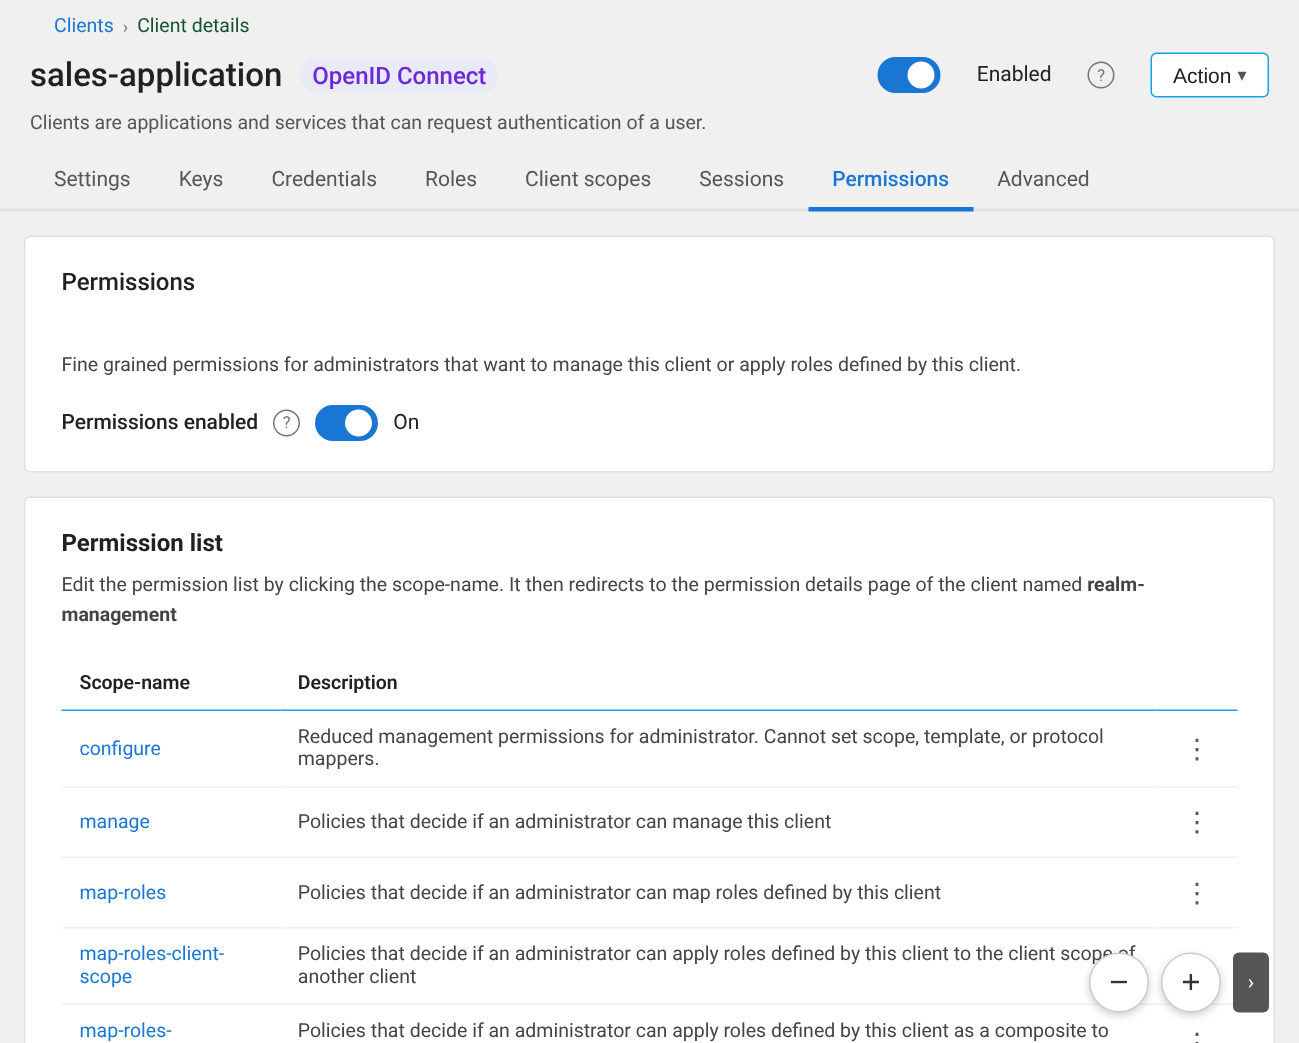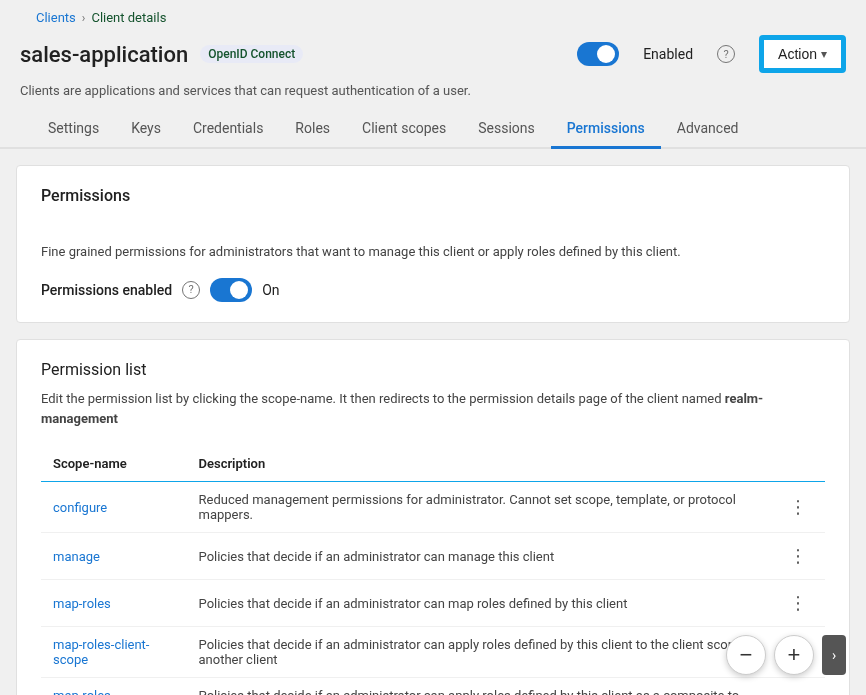--- a/index.html
+++ b/index.html
@@ -5,54 +5,54 @@
     * { box-sizing: border-box; margin: 0; padding: 0; }
     body { font-family: 'Roboto', Arial, sans-serif; font-size: 14px; color: #212121; background: #f0f0f0; }
 
     .breadcrumb { display: flex; align-items: center; gap: 6px; padding: 10px 36px 6px; font-size: 13px; }
     .breadcrumb-link { color: #1976d2; cursor: pointer; text-decoration: none; }
     .breadcrumb-sep { color: #757575; font-size: 12px; }
     .breadcrumb-current { color: #14532d; }
 
     .page-header { display: flex; align-items: center; padding: 4px 20px 10px; gap: 12px; }
     .page-title { font-size: 22px; font-weight: 500; }
-    .badge { background: #e8eaf6; color: #14532d; font-size: 12px; padding: 2px 8px; border-radius: 12px; font-weight: 500; }
+    .badge { background: #e8eaf6; color: #6d28d9; font-size: 16px; padding: 2px 8px; border-radius: 12px; font-weight: 500; }
     .header-right { display: flex; align-items: center; gap: 24px; margin-left: auto; }
     .toggle-switch { position: relative; width: 42px; height: 24px; }
     .toggle-switch input { opacity: 0; width: 0; height: 0; }
     .toggle-track { position: absolute; top: 0; left: 0; right: 0; bottom: 0; background: #1976d2; border-radius: 12px; cursor: pointer; }
     .toggle-thumb { position: absolute; top: 3px; right: 4px; width: 18px; height: 18px; background: #fff; border-radius: 50%; }
     .enabled-label { font-size: 14px; color: #212121; }
     .help-icon { width: 18px; height: 18px; border-radius: 50%; border: 1.5px solid #757575; display: flex; align-items: center; justify-content: center; font-size: 11px; color: #757575; cursor: pointer; }
-    .action-btn { display: flex; align-items: center; gap: 4px; padding: 6px 14px; border: 5px solid #0ea5e9; border-radius: 4px; background: #fff; cursor: pointer; font-size: 14px; color: #212121; }
+    .action-btn { display: flex; align-items: center; gap: 4px; padding: 6px 14px; border: 1px solid #0ea5e9; border-radius: 4px; background: #fff; cursor: pointer; font-size: 14px; color: #212121; }
     .chevron-icon { font-size: 12px; color: #555; }
 
     .subtitle { padding: 0 20px 12px; font-size: 13px; color: #555; }
 
-    .tabs { display: flex; padding: 0 32px; border-bottom: 2px solid #e0e0e0; background: #f0f0f0; }
+    .tabs { display: flex; padding: 0 20px; border-bottom: 2px solid #e0e0e0; background: #f0f0f0; }
     .tab { padding: 10px 16px; font-size: 14px; cursor: pointer; color: #555; border-bottom: 3px solid transparent; margin-bottom: -2px; }
     .tab.active { color: #1976d2; border-bottom-color: #1976d2; font-weight: 500; }
 
     .content { padding: 16px; }
 
     .card { background: #fff; border: 1px solid #e0e0e0; border-radius: 4px; margin-bottom: 16px; }
     .card-section { padding: 20px 24px; }
     .card-title { font-size: 16px; font-weight: 500; margin-bottom: 10px; }
     .card-desc { font-size: 13px; color: #444; margin-bottom: 16px; line-height: 1.5; margin-top: 37px; }
 
     .permissions-enabled-row { display: flex; align-items: center; gap: 10px; }
     .perm-label { font-size: 14px; font-weight: 500; }
     .toggle-sm { position: relative; width: 42px; height: 24px; display: inline-block; }
     .toggle-sm input { opacity: 0; width: 0; height: 0; }
     .toggle-track-sm { position: absolute; top: 0; left: 0; right: 0; bottom: 0; background: #1976d2; border-radius: 12px; cursor: pointer; }
     .toggle-thumb-sm { position: absolute; top: 3px; right: 4px; width: 18px; height: 18px; background: #fff; border-radius: 50%; }
     .on-label { font-size: 14px; }
 
     .permission-list-section { padding: 20px 24px 0; }
-    .permission-list-title { font-size: 16px; font-weight: 400; margin-bottom: 10px; }
+    .permission-list-title { font-size: 16px; font-weight: 700; margin-bottom: 10px; }
     .permission-list-desc { font-size: 13px; color: #444; margin-bottom: 16px; line-height: 1.6; }
     .realm-bold { font-weight: 700; }
 
     table { width: 100%; border-collapse: collapse; }
     thead tr { border-bottom: 1px solid #0ea5e9; }
     th { text-align: left; padding: 10px 12px; font-size: 13px; font-weight: 600; color: #212121; }
     tbody tr { border-bottom: 1px solid #f0f0f0; }
     td { padding: 10px 12px; font-size: 13px; vertical-align: middle; }
     td.scope-name { color: #1976d2; cursor: pointer; }
     td.desc { color: #444; }

